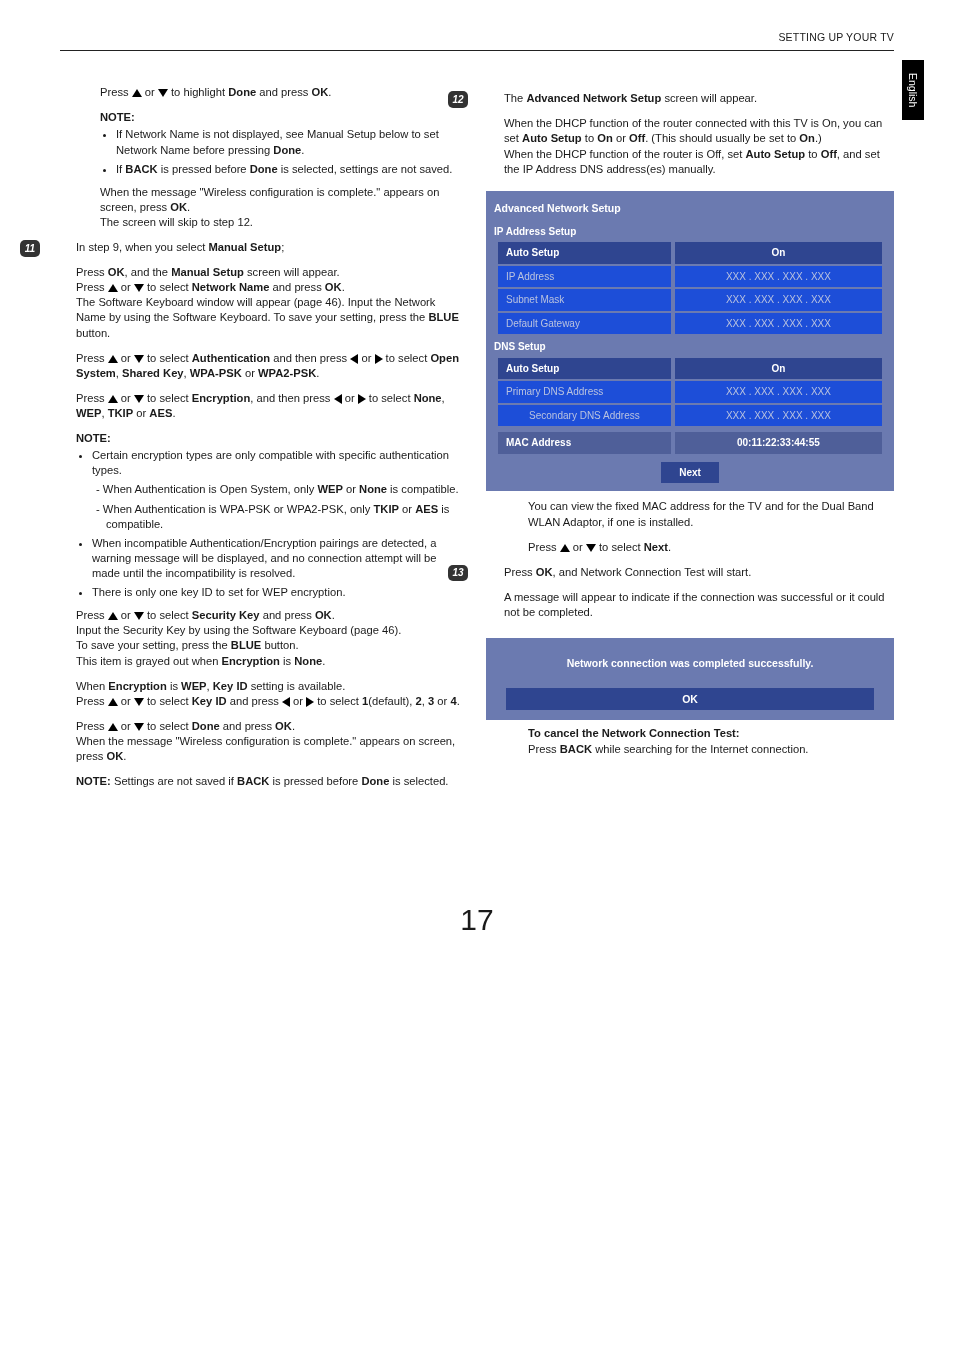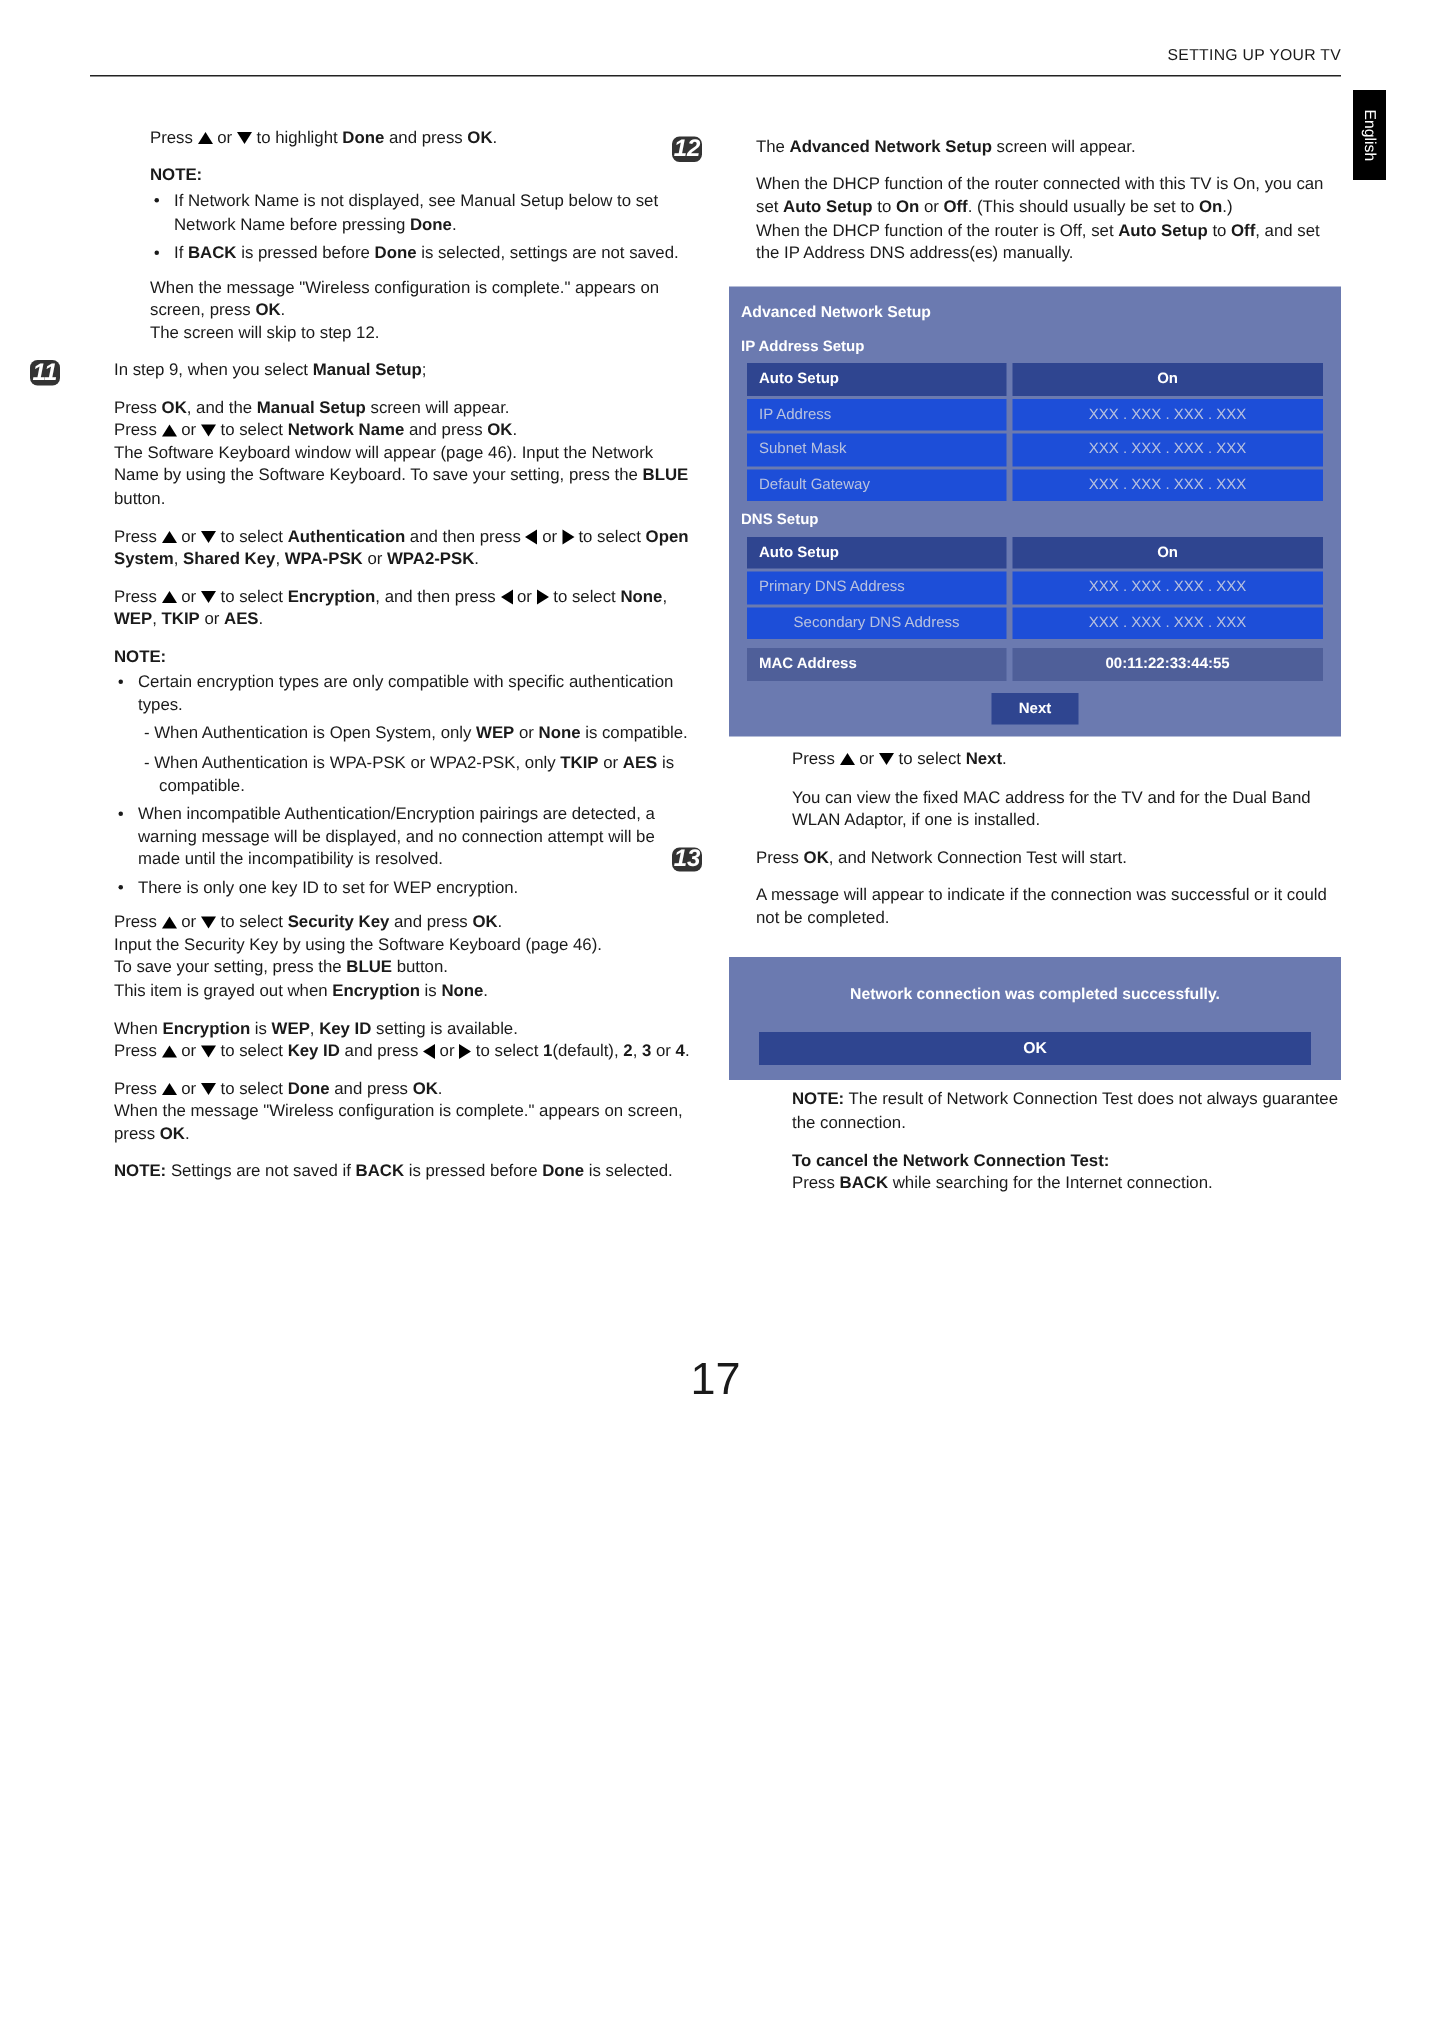--- a/index.html
+++ b/index.html
@@ -4,21 +4,21 @@
 <style>
   *{box-sizing:border-box}
   body{margin:0;font-family:Arial,Helvetica,sans-serif;font-size:11.2px;line-height:1.35;color:#1a1a1a;background:#fff}
   .page{position:relative;width:954px;height:964px;margin:0 auto;padding:30px 60px 20px 60px}
   .header-line{border-bottom:1px solid #222;margin:0 0 4px 0}
   .header{text-align:right;font-size:10.5px;letter-spacing:0.2px;padding:0 0 6px 0}
   .side-tab{position:absolute;right:30px;top:60px;width:22px;height:60px;background:#000;color:#fff;font-size:10.5px;text-align:center;display:flex;align-items:center;justify-content:center;writing-mode:vertical-rl}
   .columns{display:flex;gap:22px;margin-top:34px}
   .col{flex:1;min-width:0}
   .col-inner{padding-left:40px}
-  .step-num{display:inline-flex;align-items:center;justify-content:center;width:20px;height:16.5px;border-radius:5px;background:#333;color:#fff;font-weight:700;font-size:16px;font-style:italic;margin-left:-40px;margin-right:18px;vertical-align:top;flex:0 0 20px}
+  .step-num{display:inline-flex;align-items:center;justify-content:center;width:20px;height:16.5px;border-radius:5px;background:#333;color:#fff;font-weight:700;font-size:10px;font-style:italic;margin-left:-40px;margin-right:18px;vertical-align:top;flex:0 0 20px}
   .step-row{display:flex;gap:18px;margin-top:6px}
   .step-body{flex:1;min-width:0}
   p{margin:0 0 10px 0}
   .note-h{font-weight:700}
   ul.bul{list-style:disc;margin:0 0 8px 0;padding-left:16px}
   ul.bul>li{margin-bottom:4px}
   ul.dash{list-style:none;margin:4px 0 4px 0;padding-left:14px}
   ul.dash>li{text-indent:-10px;margin-bottom:4px}
   ul.dash>li:before{content:"- ";}
   b{font-weight:700}
@@ -184,41 +184,40 @@
         <div class="mac-row">
           <div class="cell label" style="font-weight:700">MAC Address</div>
           <div class="cell val">00:11:22:33:44:55</div>
         </div>
         <div class="btn-row">
           <span class="btn">Next</span>
         </div>
       </div>
 
       <div class="col-inner">
+        <p>You can view the fixed MAC address for the TV and for the Dual Band WLAN Adaptor, if one is installed.</p>
         <p>
           <span>Press </span><span class="tri tri-up"></span><span> or </span><span class="tri tri-down"></span><span> to select </span><b>Next</b><span>.</span>
         </p>
-        <p>You can view the fixed MAC address for the TV and for the Dual Band WLAN Adaptor, if one is installed.</p>
       </div>
 
       <div class="step-row">
         <span class="step-num">13</span>
         <div class="step-body">
           <p><span>Press </span><b>OK</b><span>, and Network Connection Test will start.</span></p>
           <p>A message will appear to indicate if the connection was successful or it could not be completed.</p>
         </div>
       </div>
 
       <div class="panel2" style="margin-left:-2px">
         <div class="msg">Network connection was completed successfully.</div>
         <div class="okbtn">OK</div>
       </div>
 
       <div class="col-inner">
-        <p><b>NOTE:</b><span> The result of Network Connection Test does not always guarantee the connection.</span></p>
         <p style="margin-bottom:0"><b>To cancel the Network Connection Test:</b></p>
         <p><span>Press </span><b>BACK</b><span> while searching for the Internet connection.</span></p>
       </div>
 
     </div>
   </div>
 
   <div class="pagenum">17</div>
 </div>
 

